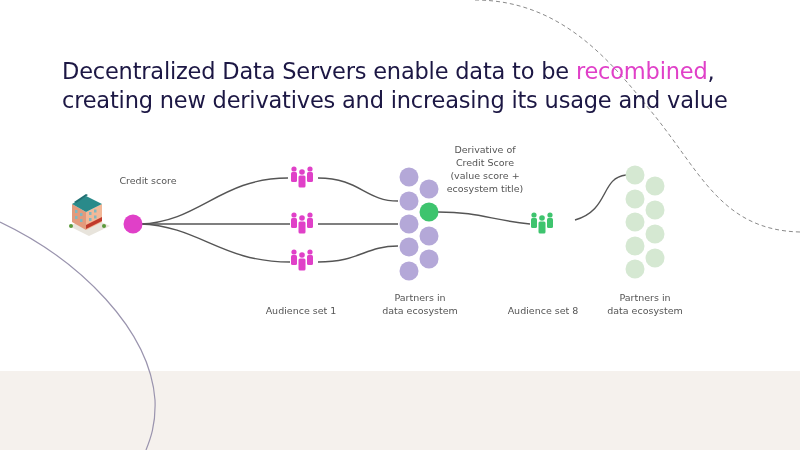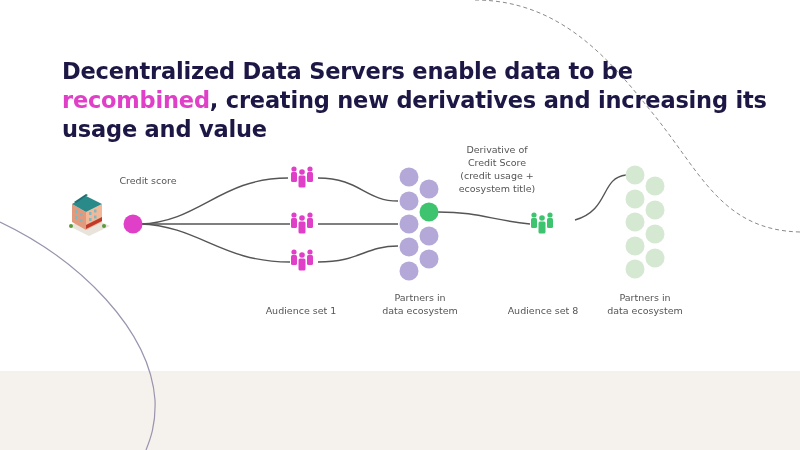--- a/index.html
+++ b/index.html
@@ -1,19 +1,19 @@
 <!DOCTYPE html>
 <html><head>
 <meta charset="utf-8">
 <style>
   html, body { margin:0; padding:0; }
   body { width:800px; height:450px; position:relative; overflow:hidden; background:#ffffff; font-family:"DejaVu Sans", sans-serif; }
   .band { position:absolute; left:0; top:371px; width:800px; height:79px; background:#f5f1ed; }
   svg.bg { position:absolute; left:0; top:0; }
-  .title { position:absolute; left:62px; top:57px; width:720px; font-family:"DejaVu Sans", sans-serif; font-weight:bold; font-size:22.5px; line-height:29px; color:#1c1744; letter-spacing:-0.2px; }
+  .title { position:absolute; left:62px; top:57px; width:720px; font-family:"DejaVu Sans", sans-serif; font-weight:normal; font-size:22.5px; line-height:29px; color:#1c1744; letter-spacing:-0.2px; }
   .title .hl { color:#e040c8; }
   .lbl { position:absolute; font-family:"DejaVu Sans", sans-serif; font-size:9.5px; line-height:13px; color:#555555; text-align:center; }
   .building { position:absolute; left:64px; top:190px; width:50px; height:50px; }
 </style>
 </head>
 <body>
 
 <div class="band"></div>
 
 <svg class="bg" width="800" height="450" viewBox="0 0 800 450">
@@ -121,24 +121,24 @@
 
 <div class="lbl" style="left:108px; top:174px; width:80px;">Credit score</div>
 
 <div class="lbl" style="left:256px; top:304px; width:90px;">Audience set 1</div>
 
 <div class="lbl" style="left:370px; top:291px; width:100px;">
   <div>Partners in</div>
   <div>data ecosystem</div>
 </div>
 
-<div class="lbl" style="left:452px; top:143px; width:90px;">
+<div class="lbl" style="left:440px; top:143px; width:90px;">
   <div>Derivative of</div>
   <div>Credit Score</div>
-  <div>(credit usage +</div>
+  <div>(value score +</div>
   <div>ecosystem title)</div>
 </div>
 
 <div class="lbl" style="left:498px; top:304px; width:90px;">Audience set 8</div>
 
 <div class="lbl" style="left:595px; top:291px; width:100px;">
   <div>Partners in</div>
   <div>data ecosystem</div>
 </div>
 

